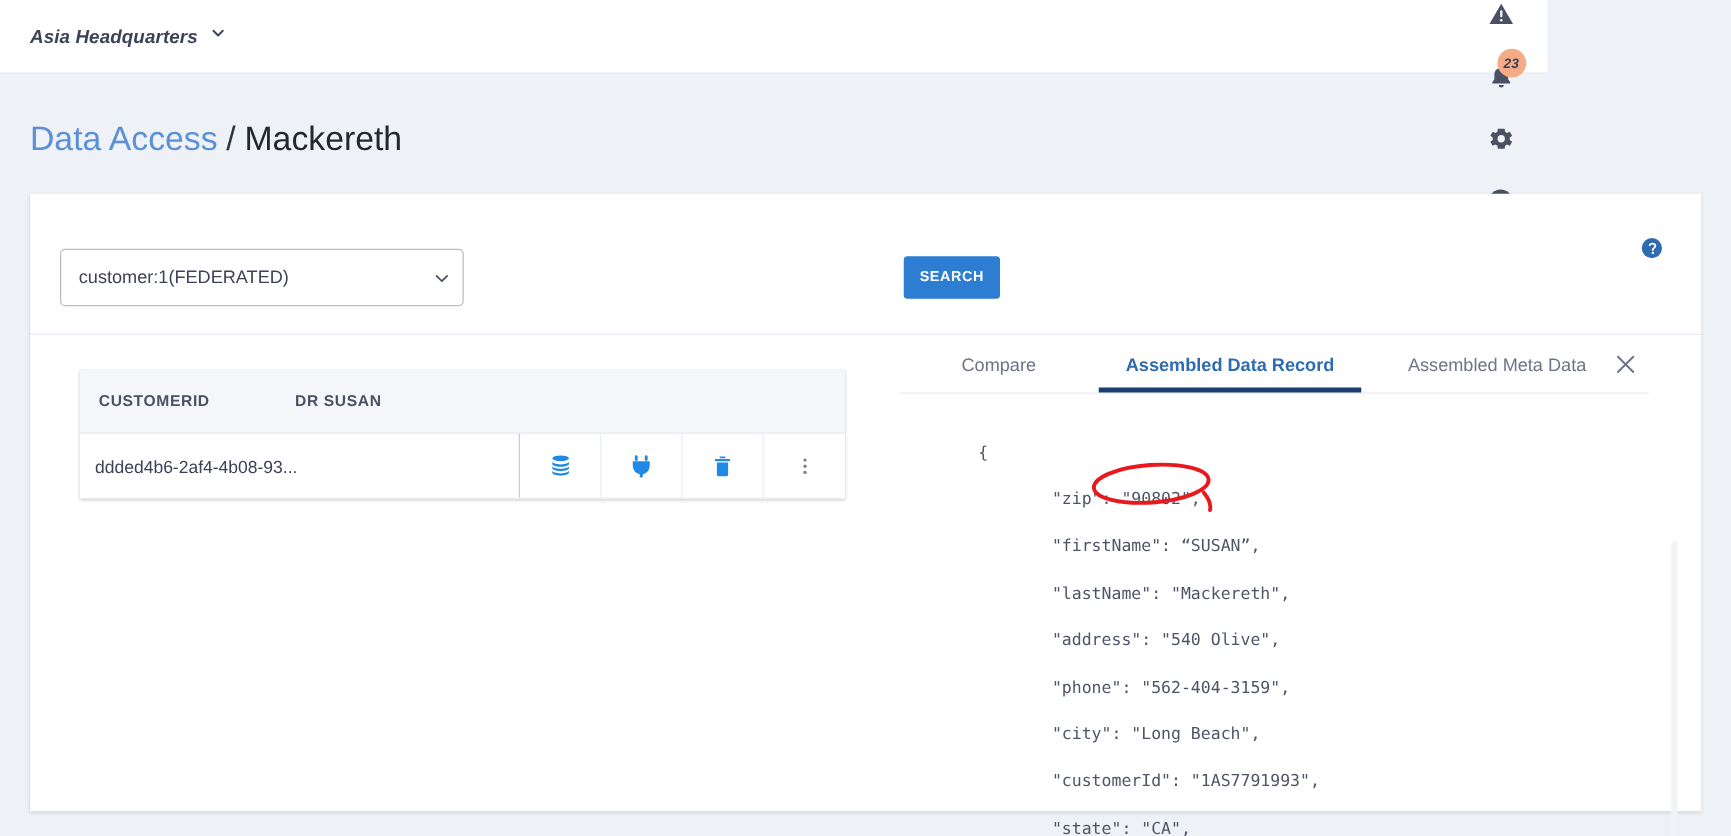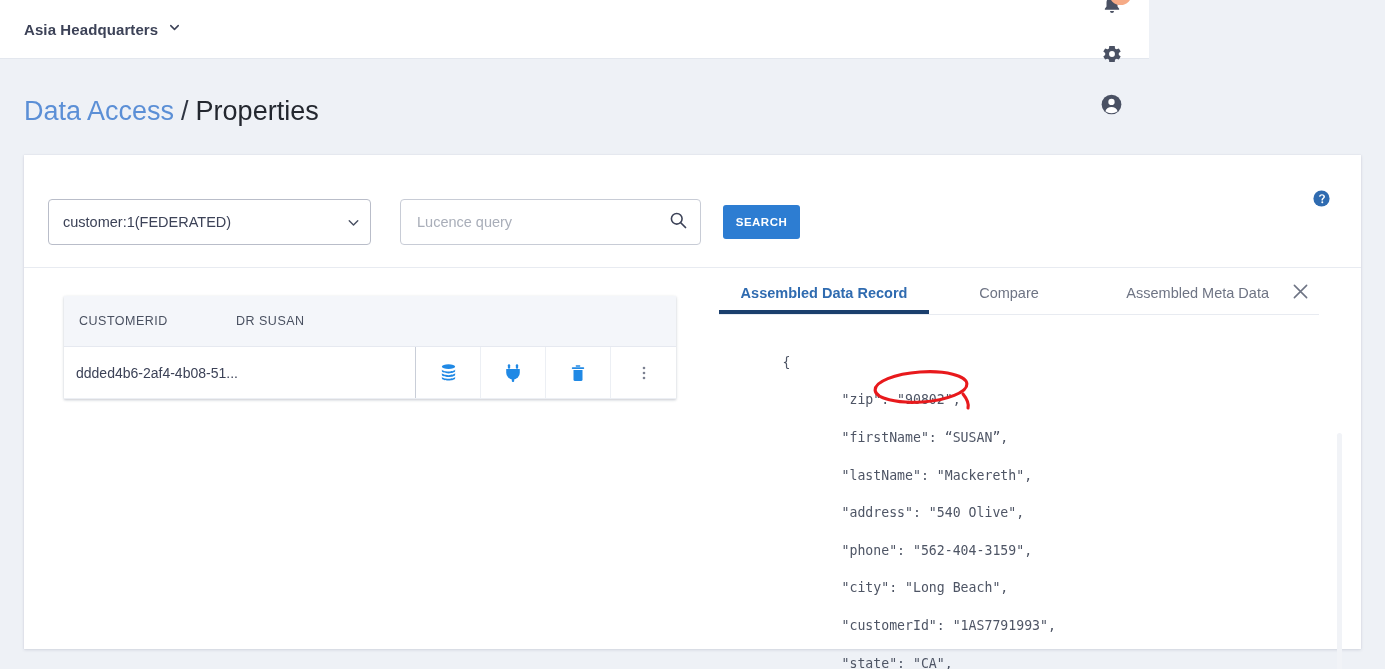--- a/index.html
+++ b/index.html
@@ -6,24 +6,25 @@
   html, body {
     width: 1385px; height: 669px;
     background: #eef1f6;
     font-family: "Liberation Sans", sans-serif;
     overflow: hidden;
   }
 
   
   .appbar {
     position: absolute; top: 0; left: 0;
-    width: 1149px; height: 59px;
+    width: 1238px; height: 59px;
     background: #ffffff;
-    display: flex; align-items: center;
+    display: flex; 
     border-bottom: 1px solid #e3e7ee;
+    font-style: italic;
   }
   .org-switcher {
     display: flex; align-items: center; gap: 9px;
     margin-left: 24px; cursor: pointer;
   }
   .org-name {
     font-size: 15px; font-weight: bold; color: #3c4257;
     letter-spacing: .1px;
   }
   .chev { display: block; }
@@ -109,21 +110,21 @@
     width: 612px;
     background: #fff;
     box-shadow: 0 1px 3px rgba(28,42,70,.16), 0 1px 2px rgba(28,42,70,.1);
   }
   .thead {
     display: flex; align-items: center;
     height: 51px; background: #f4f6fa;
     border-bottom: 1px solid #e6e9f0;
   }
   .th {
-    font-size: 12.5px; font-weight: normal; color: #4a5161;
+    font-size: 12.5px; font-weight: bold; color: #4a5161;
     letter-spacing: .5px;
   }
   .th.c1 { width: 160px; padding-left: 15px; }
   .th.c2 { flex: 1; padding-left: 12px; }
   .trow {
     display: flex; align-items: stretch;
     height: 52px; border-bottom: 1px solid #eceff4;
   }
   .td {
     display: flex; align-items: center;
@@ -225,21 +226,21 @@
           <circle cx="12" cy="9.3" r="3.3" fill="#fff"></circle>
           <path d="M5.6 19a6.9 6.9 0 0112.8 0 10.2 10.2 0 01-12.8 0z" fill="#fff"></path>
         </svg>
     </span>
   </div>
 </div>
 
 <div class="breadcrumb">
   <span class="crumb-link">Data Access</span>
   <span class="crumb-sep">/</span>
-  <span class="crumb-cur">Properties</span>
+  <span class="crumb-cur">Mackereth</span>
 </div>
 
 <div class="card">
 
   <div class="search-row">
 
     <div class="help-icon">
       <svg width="19" height="19" viewBox="0 0 24 24">
           <circle cx="12" cy="12" r="10.2" fill="#2f6bb0"></circle>
           <path d="M12 14.6v-.9c0-1 .5-1.6 1.3-2.2.7-.55 1.1-.95 1.1-1.7 0-.9-.7-1.5-1.8-1.5-1 0-1.8.55-2 1.6l-1.9-.45C9 7.7 10.3 6.5 12.6 6.5c2.2 0 3.8 1.25 3.8 3.1 0 1.3-.65 2-1.6 2.75-.75.6-1 .95-1 1.65v.6zm1 3.45a1.25 1.25 0 111.25-1.25A1.25 1.25 0 0113 18.05z" fill="#fff"></path>
@@ -248,43 +249,34 @@
 
     <div class="select-box">
       <span class="select-val">customer:1(FEDERATED)</span>
       <span class="select-chev">
         <svg width="17" height="17" viewBox="0 0 24 24">
             <path d="M6 9.5l6 6 6-6" fill="none" stroke="#4a5163" stroke-width="2" stroke-linecap="round" stroke-linejoin="round"></path>
           </svg>
       </span>
     </div>
 
-    <div class="query-box">
-      <input type="text" placeholder="Lucence query" style="">
-      <span>
-        <svg width="20" height="20" viewBox="0 0 24 24">
-            <circle cx="10.5" cy="10.5" r="6.4" fill="none" stroke="#3c4257" stroke-width="1.9"></circle>
-            <path d="M15.3 15.3L21 21" stroke="#3c4257" stroke-width="2.1" stroke-linecap="round"></path>
-          </svg>
-      </span>
-    </div>
 
     <button class="search-btn">SEARCH</button>
 
   </div>
 
   <div class="results">
 
     <div class="table-card">
       <div class="thead">
         <div class="th c1">CUSTOMERID</div>
         <div class="th c2">DR SUSAN</div>
       </div>
       <div class="trow">
-        <div class="td c2">ddded4b6-2af4-4b08-51...</div>
+        <div class="td c2">ddded4b6-2af4-4b08-93...</div>
         <div class="actions">
           <div class="act-cell">
             <svg width="21" height="21" viewBox="0 0 24 24">
                 <ellipse cx="12" cy="5.3" rx="7.6" ry="2.6" fill="#2089e5"></ellipse>
                 <path d="M4.4 8.3c0 1.45 3.4 2.6 7.6 2.6s7.6-1.15 7.6-2.6v2.1c0 1.45-3.4 2.6-7.6 2.6s-7.6-1.15-7.6-2.6z" fill="#2089e5"></path>
                 <path d="M4.4 12.4c0 1.45 3.4 2.6 7.6 2.6s7.6-1.15 7.6-2.6v2.1c0 1.45-3.4 2.6-7.6 2.6s-7.6-1.15-7.6-2.6z" fill="#2089e5"></path>
                 <path d="M4.4 16.5c0 1.45 3.4 2.6 7.6 2.6s7.6-1.15 7.6-2.6v2.1c0 1.45-3.4 2.6-7.6 2.6s-7.6-1.15-7.6-2.6z" fill="#2089e5"></path>
               </svg>
           </div>
           <div class="act-cell">
@@ -308,22 +300,22 @@
                 <circle cx="12" cy="12" r="1.75" fill="#7c8191"></circle>
                 <circle cx="12" cy="18.6" r="1.75" fill="#7c8191"></circle>
               </svg>
           </div>
         </div>
       </div>
     </div>
 
     <div class="detail">
       <div class="tabs">
+        <div class="tab t2">Compare</div>
         <div class="tab t1 active">Assembled Data Record</div>
-        <div class="tab t2">Compare</div>
         <div class="tab t3">Assembled Meta Data</div>
         <div class="close-x">
           <svg width="21" height="21" viewBox="0 0 24 24">
               <path d="M5 5l14 14M19 5L5 19" stroke="#6e7484" stroke-width="1.8" stroke-linecap="round"></path>
             </svg>
         </div>
       </div>
 
       <div class="json">
         <span>{</span><br>

